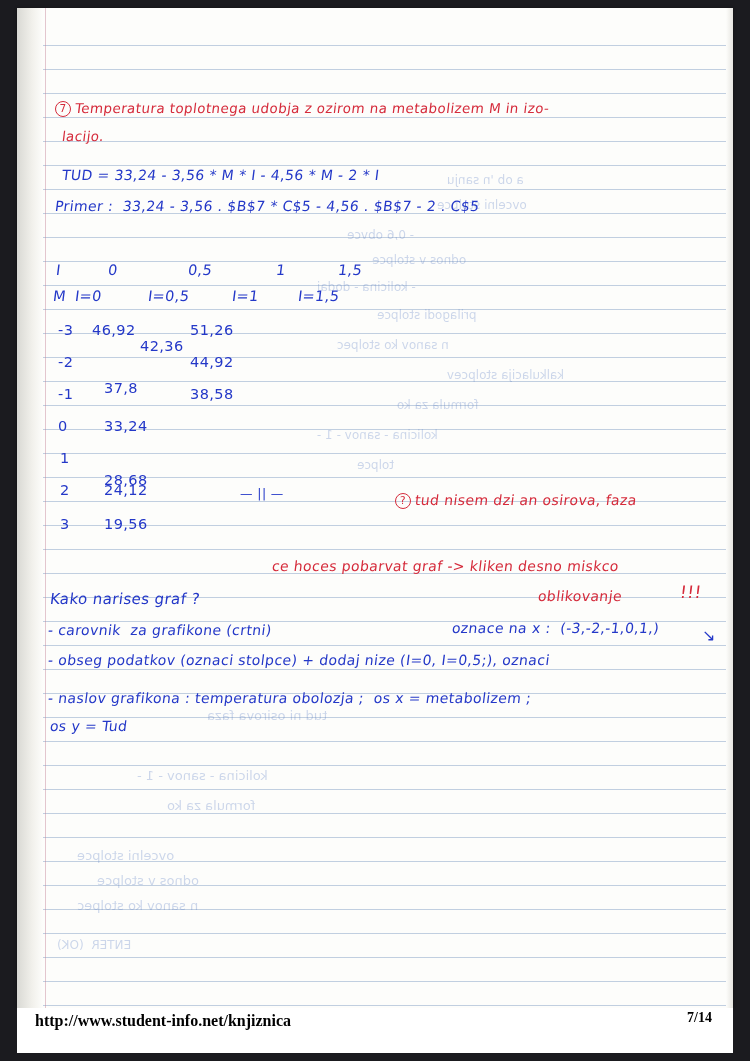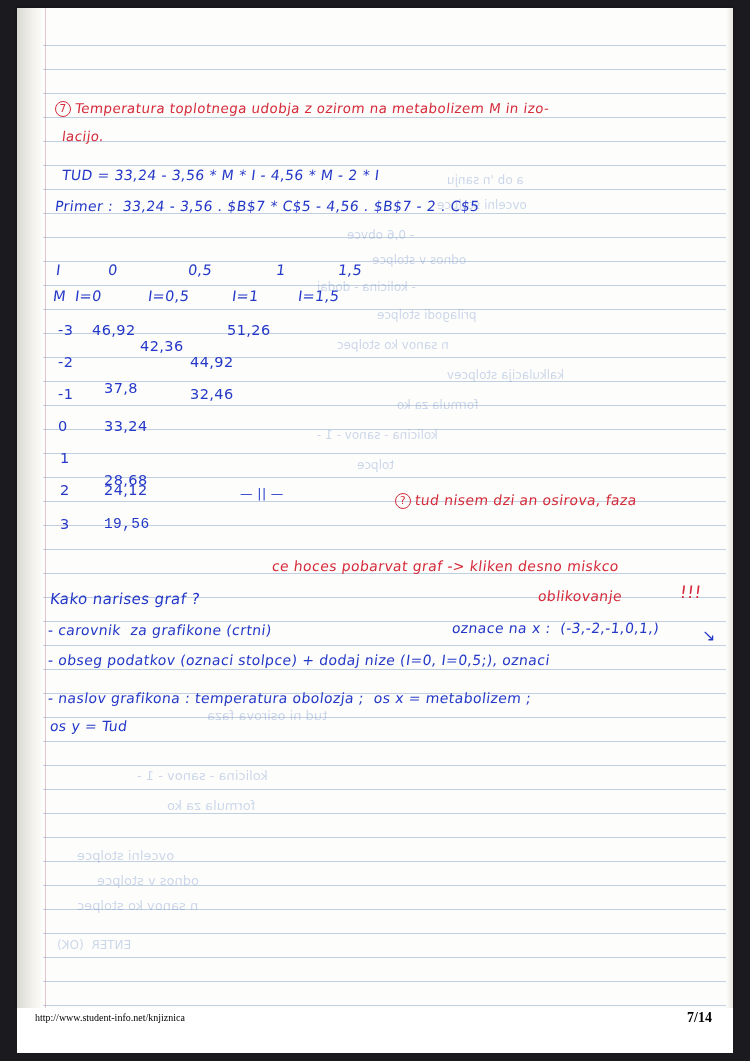--- a/index.html
+++ b/index.html
@@ -117,22 +117,22 @@
   #footer {
     position: absolute;
     left: 17px; top: 1008px;
     width: 716px; height: 45px;
     background: #ffffff;
   }
   #footer-url {
     position: absolute;
     left: 35px; top: 1012px;
     font-family: "Liberation Serif", serif;
-    font-weight: normal;
-    font-size: 10px;
+    font-weight: bold;
+    font-size: 16px;
     color: #000;
   }
   #footer-page {
     position: absolute;
     right: 38px; top: 1010px;
     font-family: "Liberation Serif", serif;
     font-weight: bold;
     font-size: 14px;
     color: #000;
   }
@@ -184,41 +184,41 @@
 
   <div class="hand ink-blue t-num" style="left:53px;  top:288px;"><span class="slant">M</span></div>
   <div class="hand ink-blue t-num" style="left:75px;  top:288px;"><span class="slant">I=0</span></div>
   <div class="hand ink-blue t-num" style="left:148px; top:288px;"><span class="slant">I=0,5</span></div>
   <div class="hand ink-blue t-num" style="left:232px; top:288px;"><span class="slant">I=1</span></div>
   <div class="hand ink-blue t-num" style="left:298px; top:288px;"><span class="slant">I=1,5</span></div>
 
   <div class="pg-wrap">
     <div class="hand ink-blue t-num" style="left:58px;  top:322px;">-3</div>
     <div class="hand ink-blue t-num" style="left:92px; top:322px;">46,92</div>
-    <div class="hand ink-blue t-num" style="left:190px; top:322px;margin-left:37px;">51,26</div>
+    <div class="hand ink-blue t-num" style="left:190px; top:322px;">51,26</div>
 
     <div class="hand ink-blue t-num" style="left:58px;  top:354px;">-2</div>
     <div class="hand ink-blue t-num" style="left:104px; top:338px;margin-left:36px;">42,36</div>
     <div class="hand ink-blue t-num" style="left:190px; top:354px;">44,92</div>
 
     <div class="hand ink-blue t-num" style="left:58px;  top:386px;">-1</div>
     <div class="hand ink-blue t-num" style="left:104px; top:380px;">37,8</div>
-    <div class="hand ink-blue t-num" style="left:190px; top:386px;">32,46</div>
+    <div class="hand ink-blue t-num" style="left:190px; top:386px;">38,58</div>
 
     <div class="hand ink-blue t-num" style="left:58px;  top:418px;">0</div>
     <div class="hand ink-blue t-num" style="left:104px; top:418px;">33,24</div>
 
     <div class="hand ink-blue t-num" style="left:60px;  top:450px;">1</div>
     <div class="hand ink-blue t-num" style="left:104px; top:472px;">28,68</div>
 
     <div class="hand ink-blue t-num" style="left:60px;  top:482px;">2</div>
     <div class="hand ink-blue t-num" style="left:104px; top:482px;">24,12</div>
 
     <div class="hand ink-blue t-num" style="left:60px;  top:516px;">3</div>
-    <div class="hand ink-blue t-num" style="left:104px; top:516px;font-family:Liberation Mono, monospace;">19,56</div>
+    <div class="hand ink-blue t-num" style="left:104px; top:516px;">19,56</div>
   </div>
 
   <div class="hand ink-blue t-small" style="left:240px; top:486px;">— || —</div>
 
   <div class="hand ink-red t-body" style="left:395px; top:492px;"><span class="circled">?</span><span class="slant">tud nisem dzi an osirova, faza</span></div>
 
   <div class="hand ink-red t-body" style="left:272px; top:558px;"><span class="slant">ce hoces pobarvat graf -&gt; kliken desno miskco</span></div>
   <div class="hand ink-red t-body" style="left:538px; top:588px;"><span class="slant">oblikovanje</span></div>
   <div class="hand ink-red t-body" style="left:680px; top:582px; font-size:17px;"><span class="slant">!!!</span></div>
 

